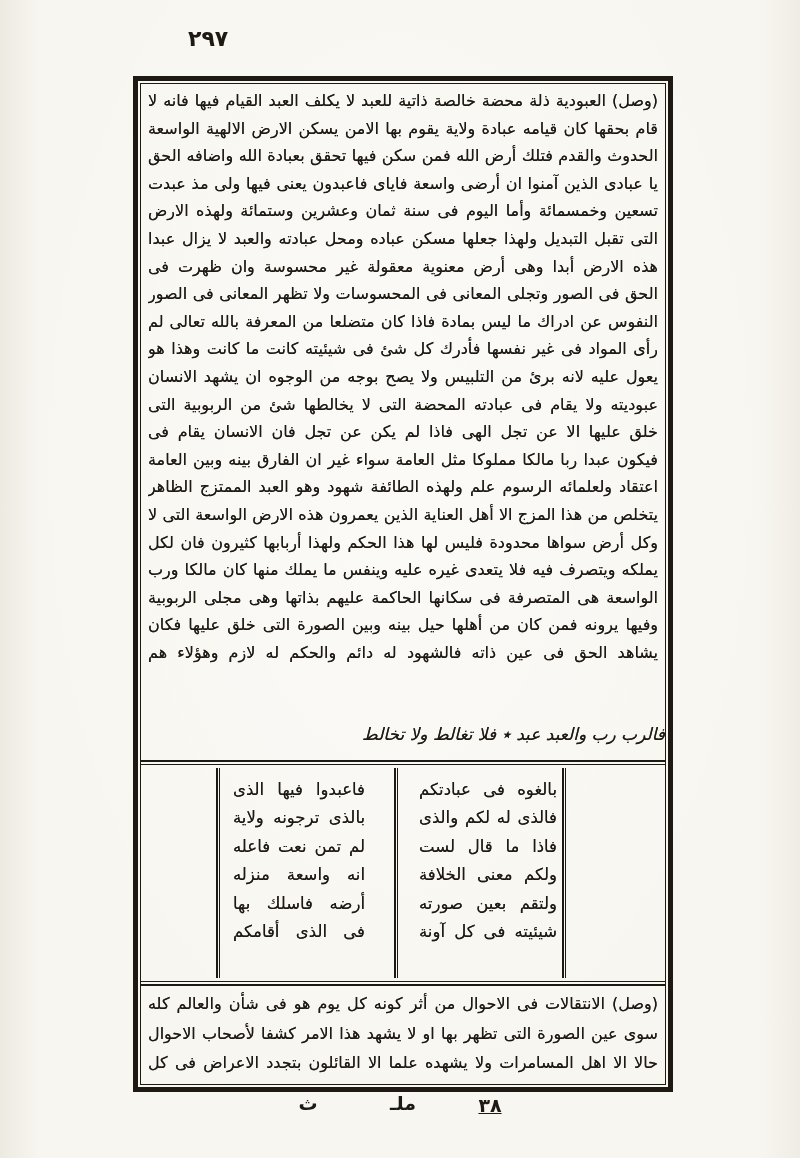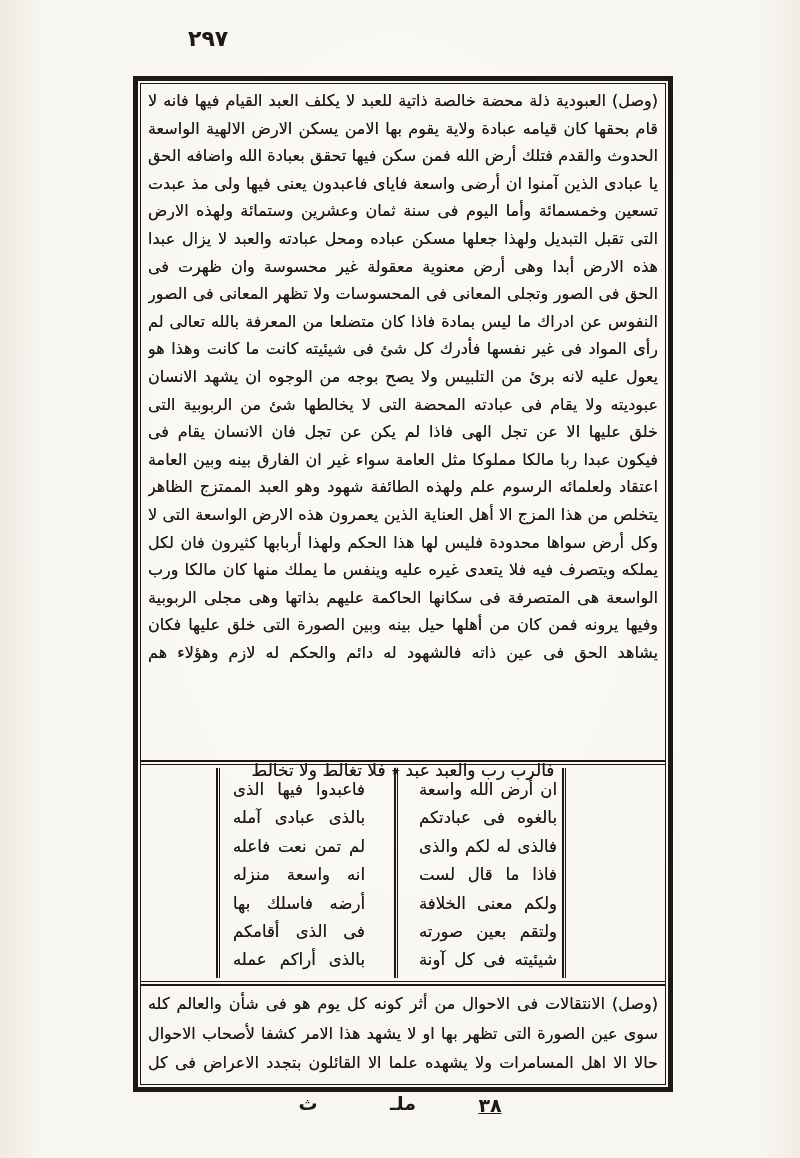--- a/index.html
+++ b/index.html
@@ -32,22 +32,22 @@
   .main-text {
     position:absolute; top:3px; left:7px; right:7px;
     font-size:16px; line-height:27.6px;
   }
   .main-text .tline {
     text-align:justify; text-align-last:justify;
     white-space:normal; overflow:hidden; height:27.6px;
   }
   .main-text .tline:last-child { text-align-last:right; }
   .couplet {
-    position:absolute; top:676px; left:0; right:0;
-    text-align:center; font-size:17px;
+    position:absolute; top:640px; left:0; right:0;
+    font-size:17px;font-style:italic;
   }
   .hrule { position:absolute; left:0; right:0; height:5px; }
   .hrule-top    { top:676px; border-top:2.5px solid var(--ink); border-bottom:1px solid var(--ink); }
   .hrule-bottom { top:897px; border-top:1px solid var(--ink); border-bottom:2.5px solid var(--ink); }
   .vrule {
     position:absolute; top:684px; height:210px; width:4px;
     border-left:2px solid var(--ink); border-right:1px solid var(--ink);
   }
   .vrule-right { left:421px; }
   .vrule-mid   { left:253px; }
@@ -113,38 +113,36 @@
     <div class="couplet">فالرب رب والعبد عبد ٭ فلا تغالط ولا تخالط</div>
 
     <div class="hrule hrule-top"></div>
 
     <div class="vrule vrule-right"></div>
     <div class="vrule vrule-mid"></div>
     <div class="vrule vrule-left"></div>
 
     <div class="vcol vcol-right">
 
-    <div class="vline">ان أرض الله واسعة</div>
         <div class="vline">بالغوه فى عبادتكم</div>
         <div class="vline">فالذى له لكم والذى</div>
         <div class="vline">فاذا ما قال لست هنا</div>
         <div class="vline">ولكم معنى الخلافة فى</div>
         <div class="vline">ولتقم بعين صورته</div>
         <div class="vline">شيئيته فى كل آونة</div>
       </div>
 
     <div class="vcol vcol-left">
 
     <div class="vline">فاعبدوا فيها الذى هى له</div>
-        <div class="vline">بالذى عبادى آمله</div>
+        <div class="vline">بالذى ترجونه ولاية</div>
         <div class="vline">لم تمن نعت فاعله</div>
         <div class="vline">انه واسعة منزله</div>
         <div class="vline">أرضه فاسلك بها سبله</div>
         <div class="vline">فى الذى أقامكم بدله</div>
-        <div class="vline">بالذى أراكم عمله</div>
       </div>
 
     <div class="hrule hrule-bottom"></div>
 
     <div class="bottom-text">
 
     <div class="tline">(وصل) الانتقالات فى الاحوال من أثر كونه كل يوم هو فى شأن والعالم كله على الصورة وقوابس</div>
         <div class="tline">سوى عين الصورة التى تظهر بها او لا يشهد هذا الامر كشفا لأصحاب الاحوال ولا يشهد هذا</div>
         <div class="tline">حالا الا اهل المسامرات ولا يشهده علما الا القائلون بتجدد الاعراض فى كل زمان فان من</div>
       </div>

